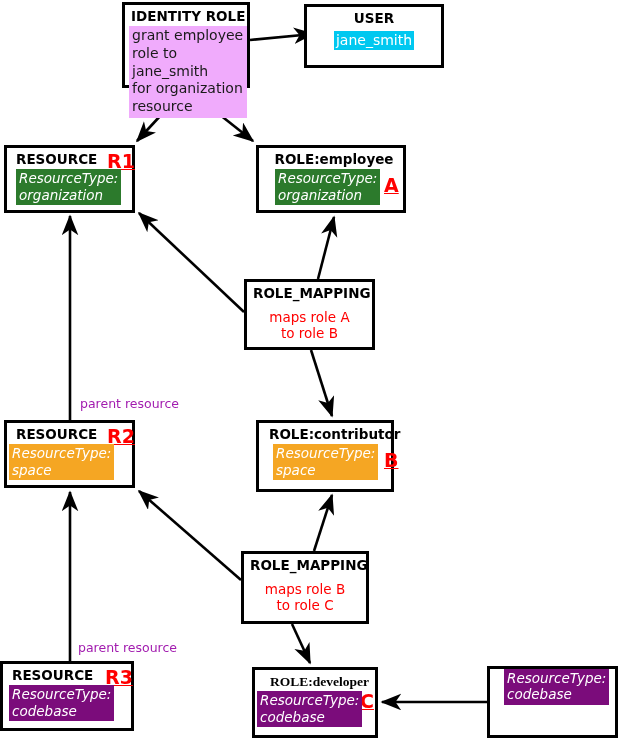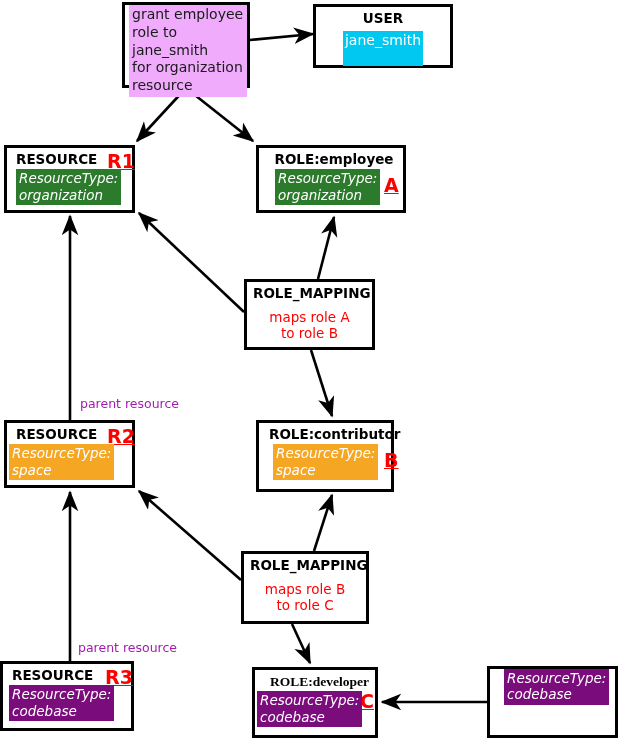--- a/index.html
+++ b/index.html
@@ -50,21 +50,21 @@
   .body-rows {
     position: relative;
     padding: 0 0 0 9px;
   }
   .hl {
     display: inline-block;
     font-style: italic;
     font-size: 13.5px;
     line-height: 1.22;
     color: #ffffff;
-    padding: 1px 2px 17px 2px;
+    padding: 1px 2px 1px 2px;
   }
   .hl-block {
     display: inline-block;
     font-style: italic;
     font-size: 13.5px;
     line-height: 1.22;
     color: #ffffff;
     padding: 1px 3px 2px 3px;
     white-space: pre-line;
   }
@@ -94,21 +94,21 @@
   }
   .edge-label {
     position: absolute;
     font-size: 12.5px;
     color: #a21caf;
     white-space: nowrap;
   }
 
   
   #node-identity-role { left: 122px; top: 2px;  width: 128px; height: 86px; }
-  #node-user          { left: 313px; top: 4px;  width: 140px; height: 64px; }
+  #node-user          { left: 304px; top: 4px;  width: 140px; height: 64px; }
   #node-resource-r1   { left: 4px;   top: 145px; width: 131px; height: 68px; }
   #node-role-employee { left: 256px; top: 145px; width: 150px; height: 68px; }
   #node-role-mapping-1{ left: 244px; top: 279px; width: 131px; height: 71px; }
   #node-resource-r2   { left: 4px;   top: 420px; width: 131px; height: 68px; }
   #node-role-contrib  { left: 256px; top: 420px; width: 138px; height: 72px; }
   #node-role-mapping-2{ left: 241px; top: 551px; width: 128px; height: 73px; }
   #node-resource-r3   { left: 0px;   top: 661px; width: 134px; height: 70px; }
   #node-role-developer{ left: 252px; top: 667px; width: 126px; height: 71px; }
   #node-scope-commit  { left: 487px; top: 666px; width: 131px; height: 72px; }
 </style>
@@ -143,20 +143,21 @@
     <line x1="314" y1="551" x2="332" y2="495" stroke="#000" stroke-width="2.6" marker-end="url(#ah)"></line>
 
     <line x1="292" y1="624" x2="310" y2="663" stroke="#000" stroke-width="2.6" marker-end="url(#ah)"></line>
 
     <line x1="70" y1="661" x2="70" y2="492" stroke="#000" stroke-width="2.6" marker-end="url(#ah)"></line>
 
     <line x1="487" y1="702" x2="382" y2="702" stroke="#000" stroke-width="2.6" marker-end="url(#ah)"></line>
   </svg>
 
   <div class="node" id="node-identity-role">
+    <div class="node-title">IDENTITY ROLE</div>
     <div class="body-rows" style="padding-left:4px;">
       <span class="plain-block" style="background:#f0abfc;">grant employee
 role to jane_smith
 for organization
 resource</span>
     </div>
   </div>
 
   <div class="node" id="node-user">
     <div class="node-title">USER</div>

